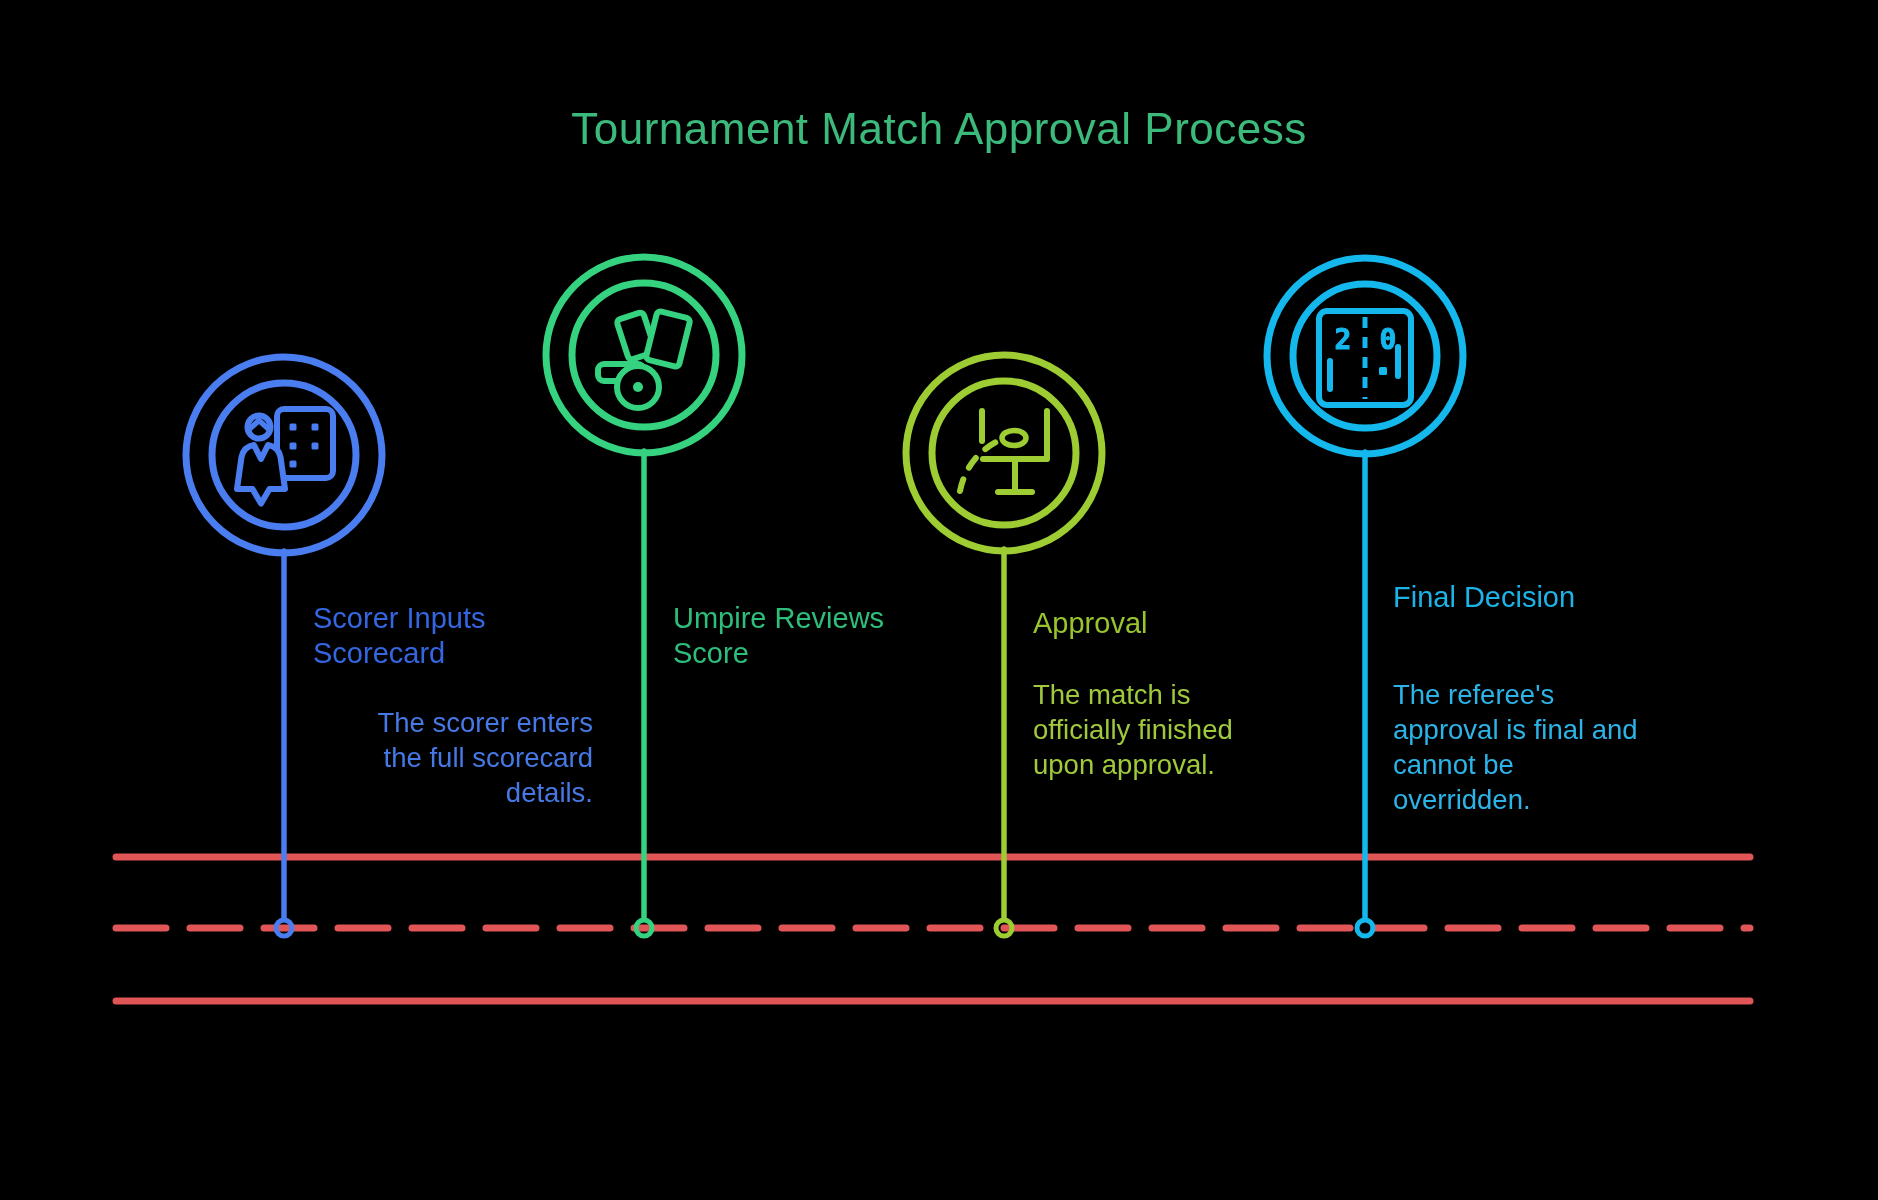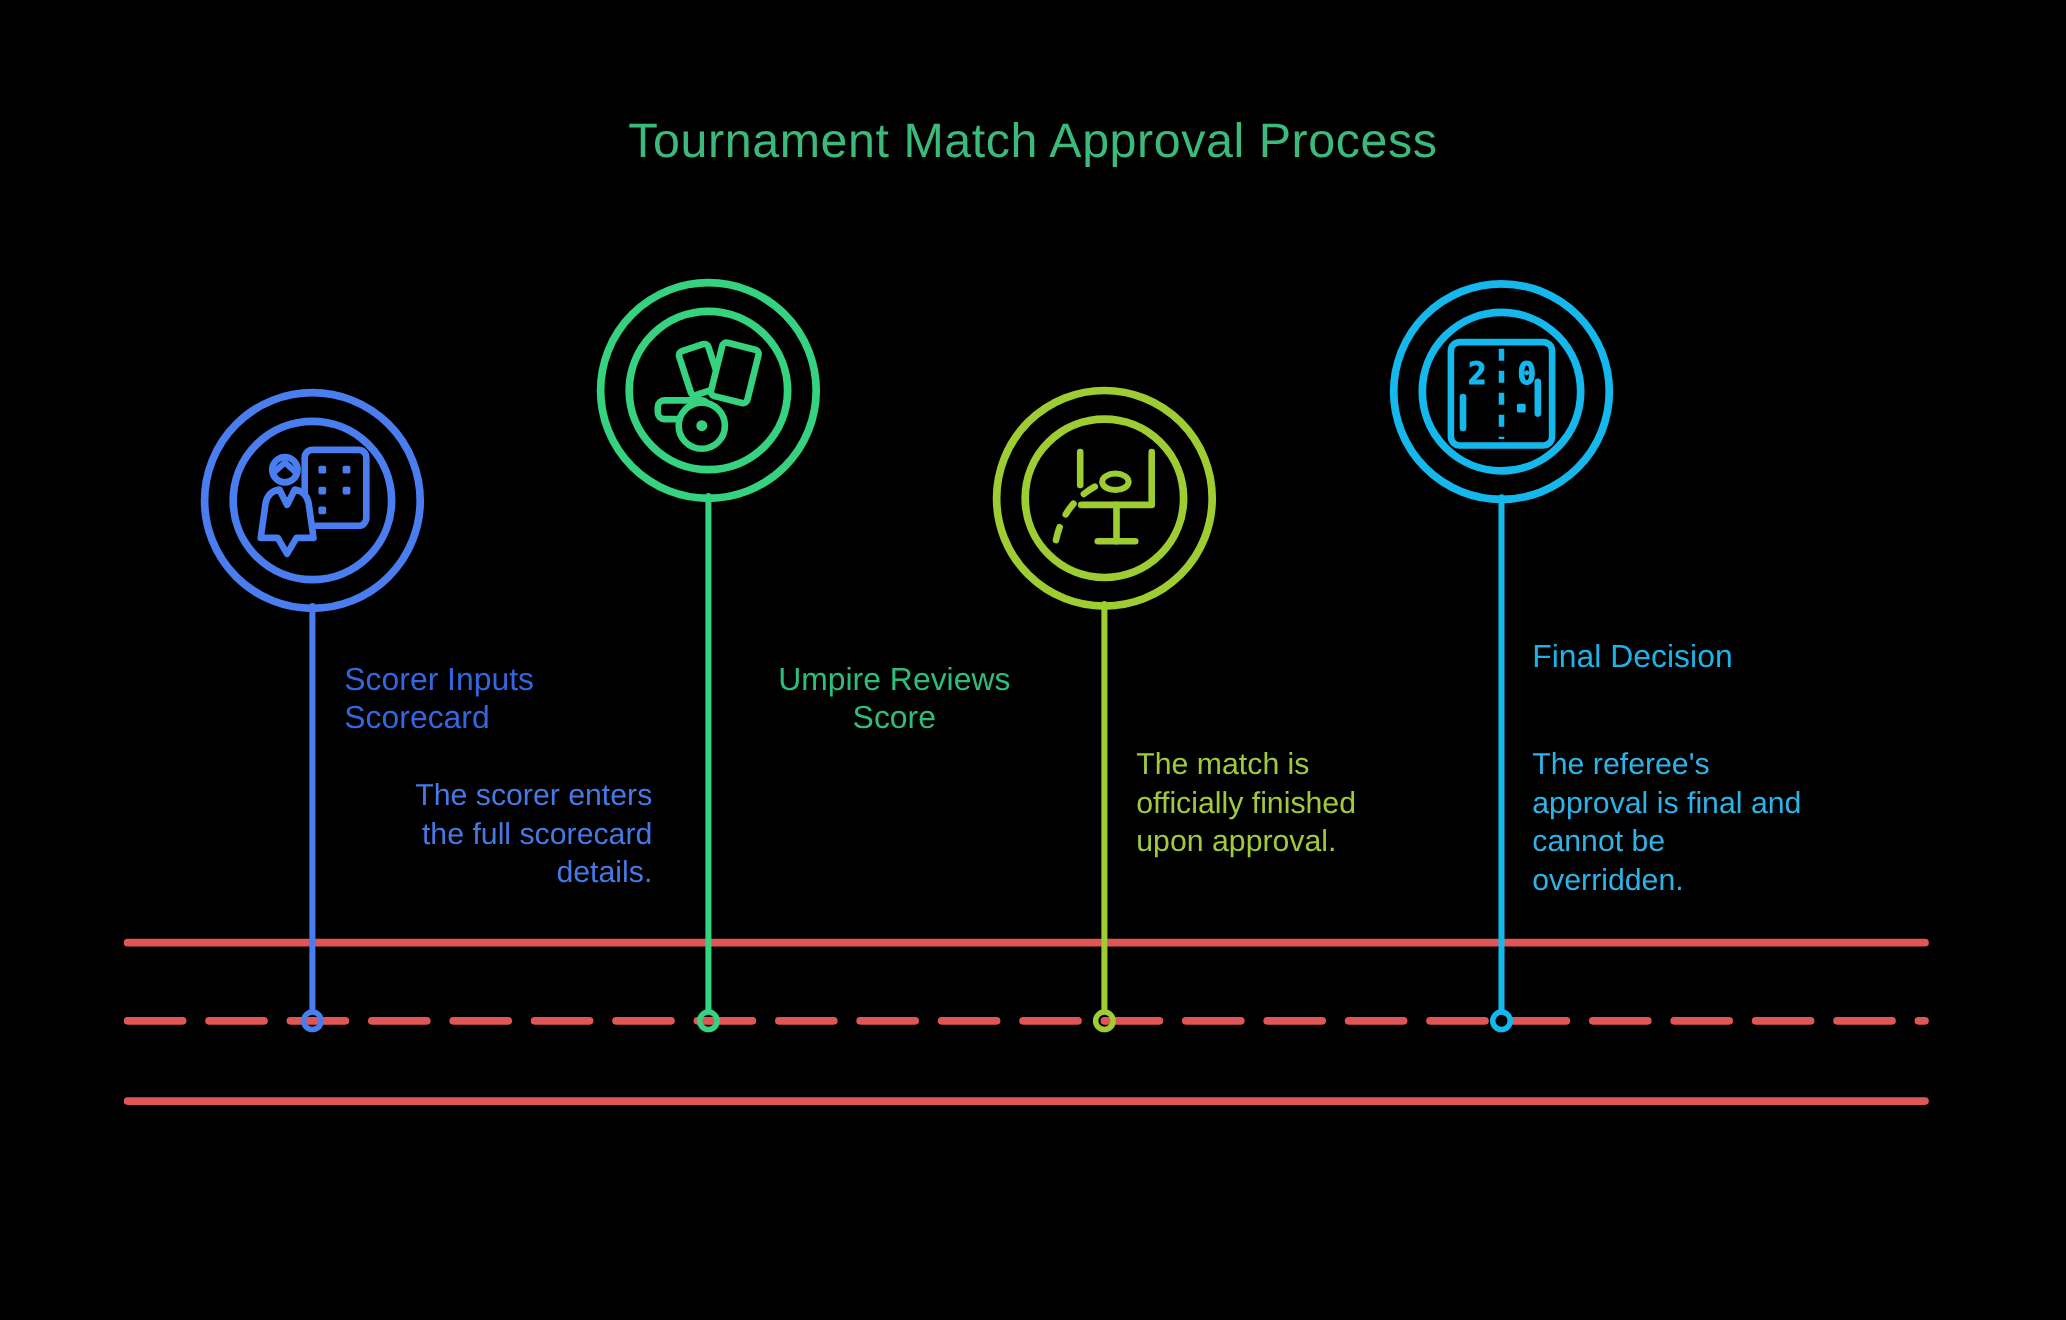--- a/index.html
+++ b/index.html
@@ -28,21 +28,21 @@
   .dash-art{fill:none;stroke-width:6;stroke-linecap:round;stroke-dasharray:12 13;}
   .dash-mid{fill:none;stroke-width:5;stroke-dasharray:11 9;}
   .st-s1{stroke:var(--s1_icon);} .fl-s1{fill:var(--s1_icon);}
   .st-s2{stroke:var(--s2_icon);} .fl-s2{fill:var(--s2_icon);}
   .st-s3{stroke:var(--s3_icon);}
   .st-s4{stroke:var(--s4_icon);} .fl-s4{fill:var(--s4_icon);}
   .digit{font:700 28px "DejaVu Sans Mono",monospace;fill:var(--s4_icon);text-anchor:middle;}
   .heading{position:absolute;font-size:29px;line-height:35px;font-weight:500;white-space:pre-line;width:280px;}
   .body{position:absolute;font-size:27.5px;line-height:35px;font-weight:400;white-space:pre-line;width:280px;}
   .h-s1{color:var(--s1_heading);} .b-s1{color:var(--s1_body);text-align:right;}
-  .h-s2{color:var(--s2_heading);text-align:center;} .b-s2{color:var(--s2_body);}
+  .h-s2{color:var(--s2_heading);} .b-s2{color:var(--s2_body);}
   .h-s3{color:var(--s3_heading);} .b-s3{color:var(--s3_body);}
   .h-s4{color:var(--s4_heading);} .b-s4{color:var(--s4_body);}
 </style>
 </head>
 <body>
 
 <div class="canvas">
 
   <div class="title">Tournament Match Approval Process</div>
 
@@ -123,20 +123,21 @@
 
   <div class="heading h-s1" style="left:313px;top:601px">Scorer Inputs
 Scorecard</div>
   <div class="body b-s1" style="left:313px;top:705px">The scorer enters
 the full scorecard
 details.</div>
 
   <div class="heading h-s2" style="left:673px;top:601px">Umpire Reviews
 Score</div>
 
+  <div class="heading h-s3" style="left:1033px;top:606px">Approval</div>
   <div class="body b-s3" style="left:1033px;top:677px">The match is
 officially finished
 upon approval.</div>
 
   <div class="heading h-s4" style="left:1393px;top:580px">Final Decision</div>
   <div class="body b-s4" style="left:1393px;top:677px">The referee's
 approval is final and
 cannot be
 overridden.</div>
 

